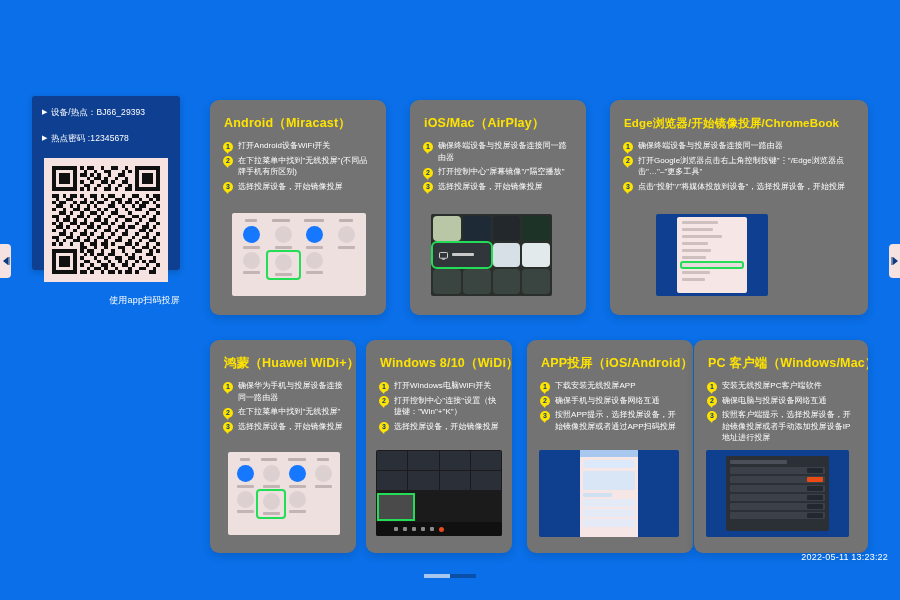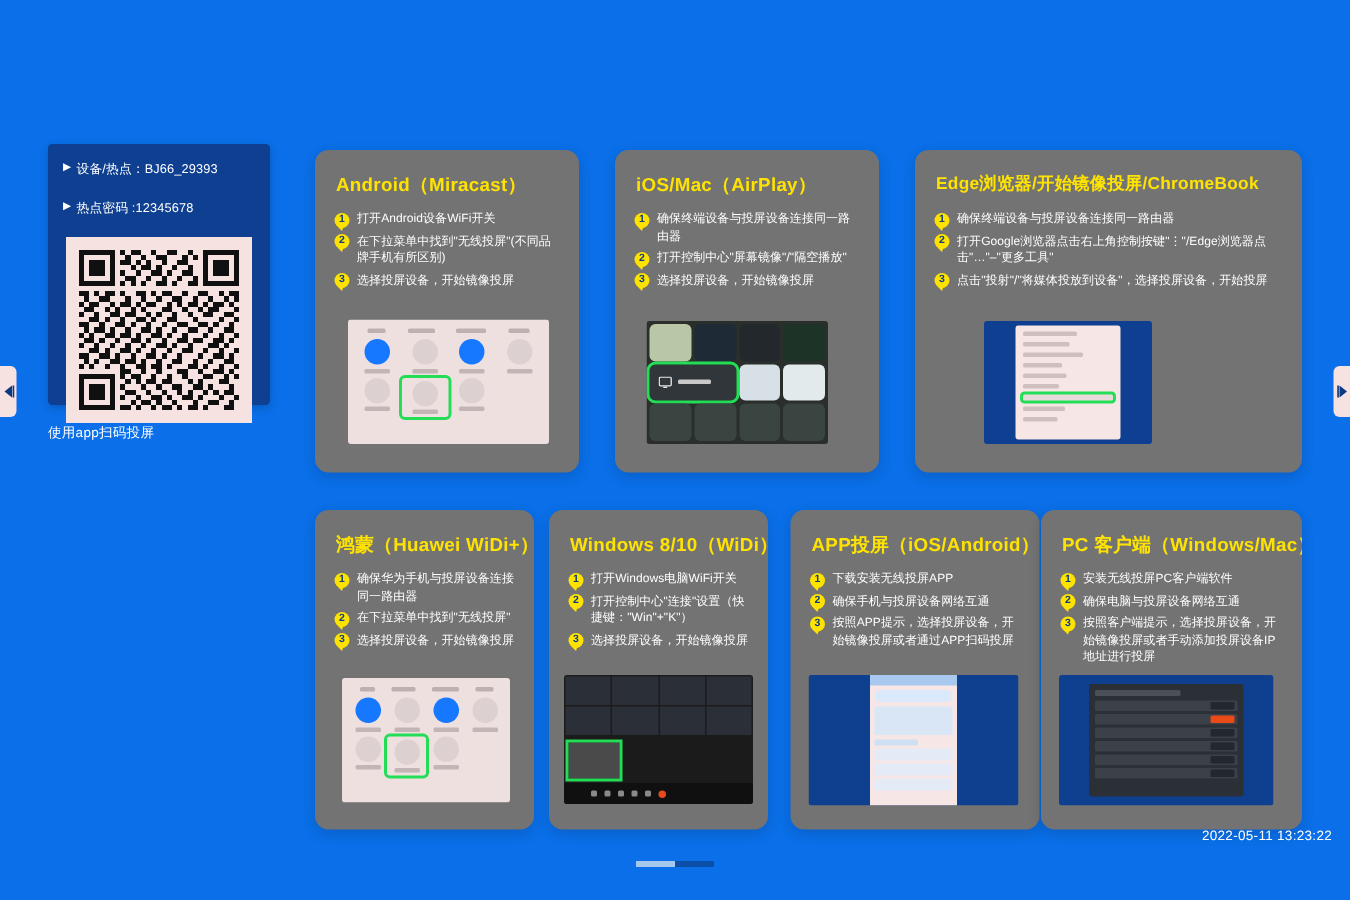--- a/index.html
+++ b/index.html
@@ -72,23 +72,24 @@
   .qr-code {
     margin: 2px auto 0 auto;
     width: 124px;
     height: 124px;
     background: #f7e2e2;
     padding: 5px;
     box-sizing: border-box;
   }
   .qr-code svg { display: block; width: 100%; height: 100%; }
   .qr-caption {
-    text-align: left;
+    text-align: right;
     color: #ffffff;
     font-size: 9px;
+    margin-top: 12px;
     letter-spacing: .2px;
   }
 
   
   .card {
     position: absolute;
     background: #737373;
     border-radius: 9px;
     box-shadow: 0 3px 9px rgba(0,0,0,.14);
     overflow: hidden;

